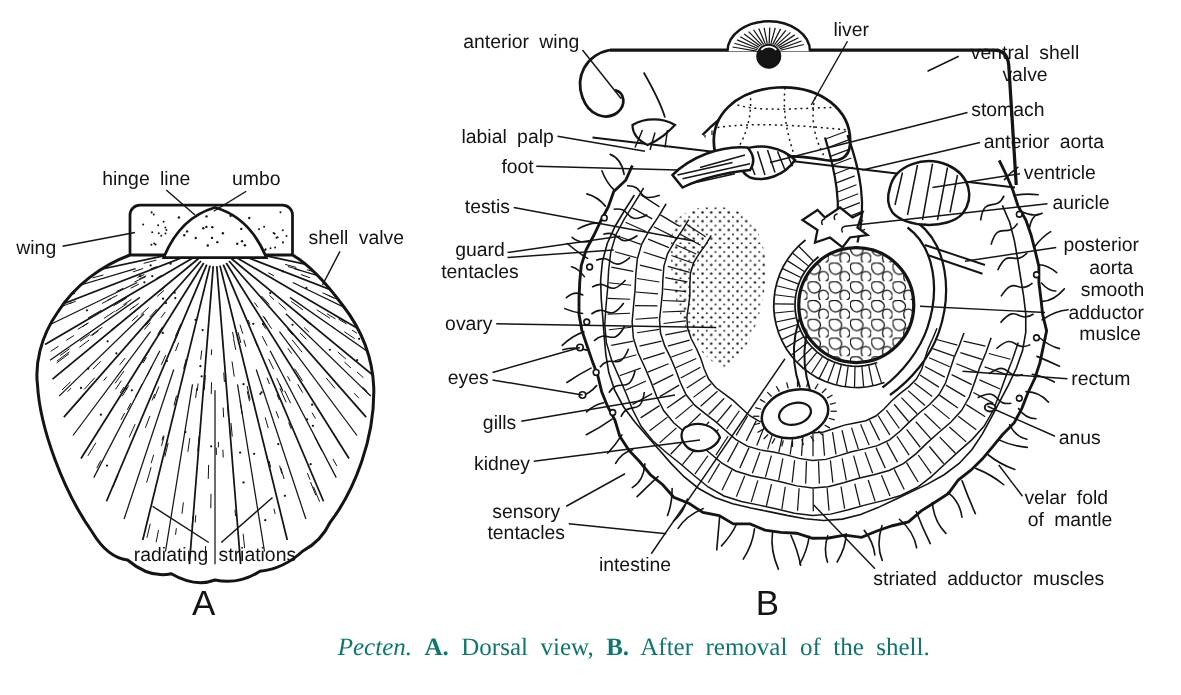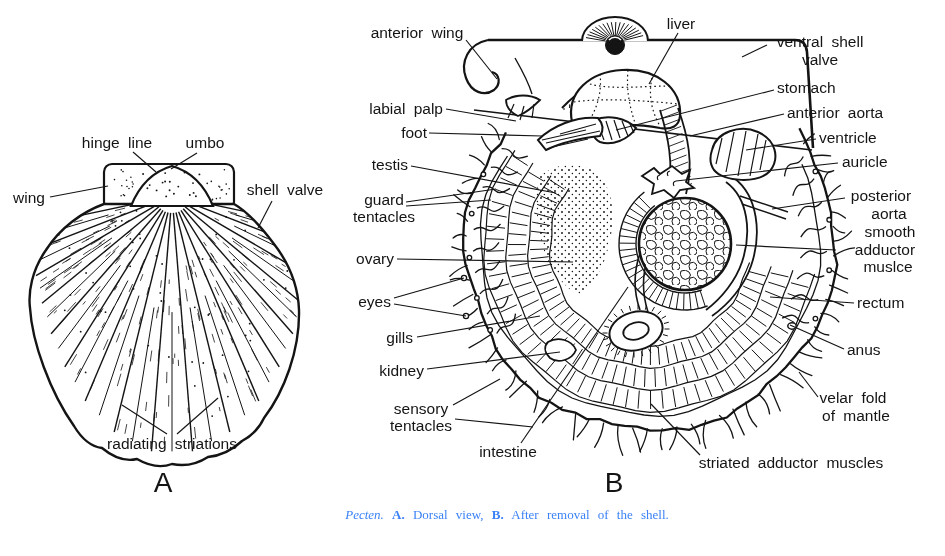--- a/index.html
+++ b/index.html
@@ -7,21 +7,21 @@
          font-family:"Liberation Sans",sans-serif;}
   svg{position:absolute;left:0;top:0;}
   svg text{font-family:"Liberation Sans",sans-serif;font-size:15.5px;fill:#141414;word-spacing:4px;}
   svg text.big{font-size:28px;font-weight:500;word-spacing:0;}
   .ink{stroke:#141414;fill:none;}
   .inkw{stroke:#141414;fill:#ffffff;}
   .leader{stroke:#141414;stroke-width:1.15;fill:none;}
   .dotted{stroke:#141414;fill:none;stroke-width:1.2;stroke-dasharray:1.6 3;}
   .hatch{stroke:#141414;fill:none;stroke-width:1.2;}
   .caption{position:absolute;left:69px;top:507px;width:876px;text-align:center;
-           font-family:"Liberation Serif",serif;font-size:13px;color:#3b82f6;word-spacing:5px;}
+           font-family:"Liberation Serif",serif;font-size:20px;color:#0f766e;word-spacing:5px;}
   .caption .it{font-style:italic;}
   .caption .bd{font-weight:bold;}
 </style>
 </head>
 <body>
 
 <div class="plate">
 <svg id="diagram" width="945" height="556" viewBox="0 0 945 556">
   <defs>
     <path id="shellA" d="M104,204 C82,212 60,228 46,250 C32,270 28,292 30,308 C32,342 50,392 74,426 Q86,446 102,448 Q120,463 137,459 Q156,470 172,464 Q191,468 208,457 Q227,455 242,441 Q257,433 264,418 C284,392 300,350 299,310 C298,284 288,262 274,244 C262,228 248,212 234,204 Z"></path>

